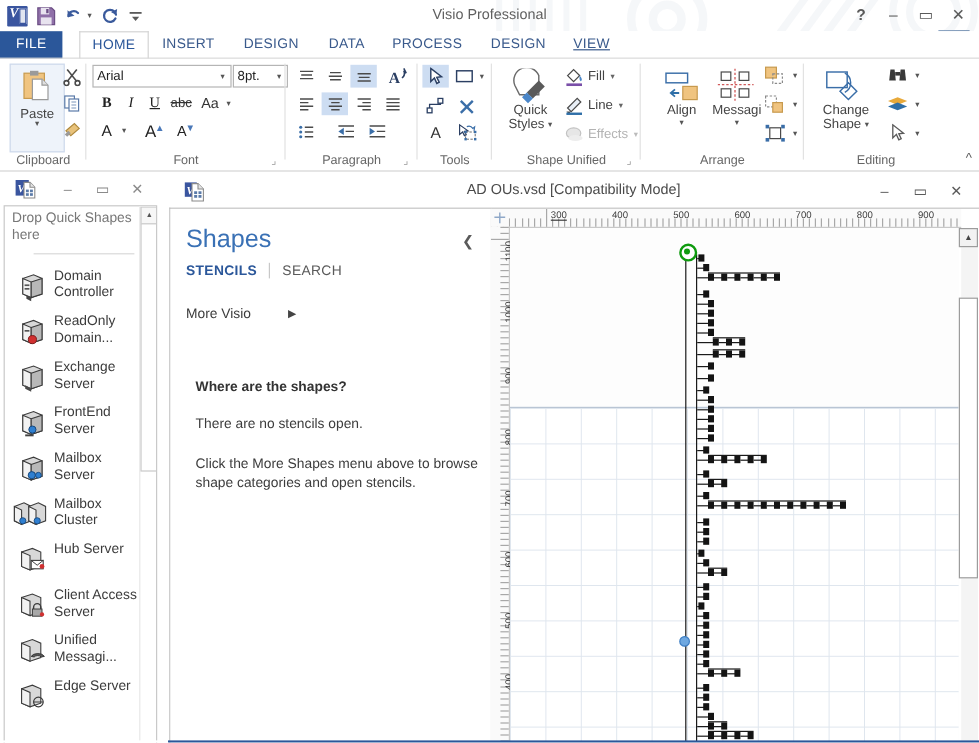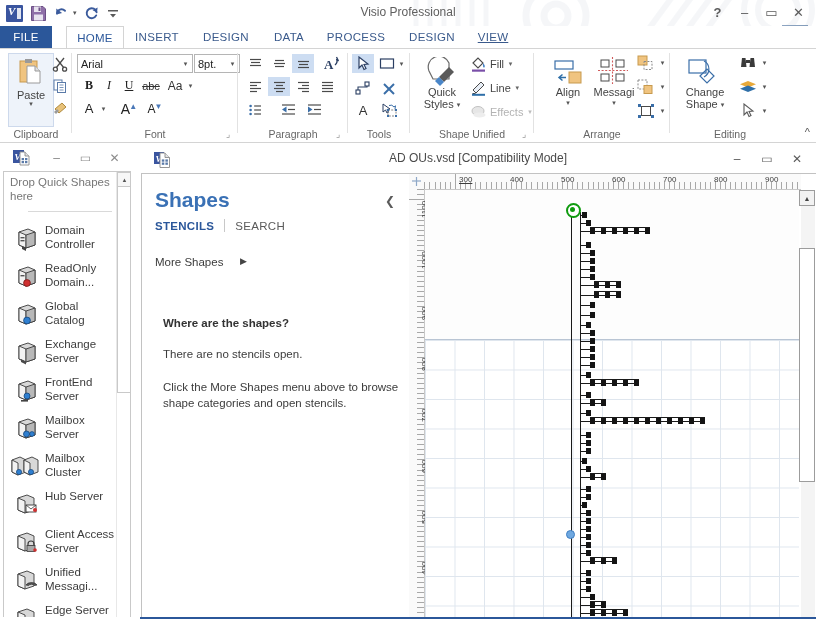--- a/index.html
+++ b/index.html
@@ -83,21 +83,21 @@
   .docwin{position:absolute;left:140px;top:145px;width:676px;height:474px;background:#fff;}
   .docwin-tb{position:absolute;left:0;top:0;width:676px;height:28px;background:#fff;}
   .docwin-ico{position:absolute;left:13px;top:5px;width:18px;height:19px;}
   .docwin-title{position:absolute;left:0;top:6px;width:676px;text-align:center;font-size:12px;color:#4a4a4a;}
   .docwin-ctrl{position:absolute;right:4px;top:4px;display:flex;}
   .docwin-ctrl .wc-btn{width:30px;height:20px;color:#5a5a5a;font-size:12px;}
   .docwin-body{position:absolute;left:1px;top:28px;width:674px;height:446px;border:1px solid #c2c2c2;border-bottom:none;background:#fff;overflow:hidden;}
 
   
   .shapespane{position:absolute;left:0;top:0;width:267px;height:444px;background:#fff;border-right:1px solid #e4e4e4;}
-  .sp-title{position:absolute;left:13px;top:14px;font-size:21px;color:#3a71b5;font-weight:bold;}
+  .sp-title{position:absolute;left:13px;top:14px;font-size:21px;color:#3a71b5;font-weight:normal;}
   .sp-collapse{position:absolute;right:14px;top:20px;font-size:12px;color:#5a5a5a;}
   .sp-tabs{position:absolute;left:13px;top:45px;display:flex;align-items:center;gap:10px;}
   .sp-tab{font-size:11.5px;letter-spacing:.3px;color:#5a5a5a;}
   .sp-tab.act{color:#2b579a;font-weight:bold;}
   .sp-tabsep{width:1px;height:13px;background:#c8c8c8;}
   .sp-more{position:absolute;left:13px;top:82px;font-size:11.5px;color:#3c3c3c;}
   .sp-more-car{position:absolute;left:98px;top:82px;font-size:9px;color:#444;}
   .sp-q{position:absolute;left:21px;top:143px;font-size:11.5px;font-weight:bold;color:#333;}
   .sp-p1{position:absolute;left:21px;top:174px;font-size:11.5px;color:#3c3c3c;}
   .sp-p2{position:absolute;left:21px;top:205px;width:238px;font-size:11.5px;color:#3c3c3c;line-height:16px;}
@@ -654,33 +654,20 @@
           </div>
           <div class="slbl">ReadOnly Domain...</div>
         </div>
         <div class="stitem">
           <div class="sico">
             <svg width="26" height="26" viewBox="0 0 26 26">
                 <g>
                   <path d="M5 6 L14 3 L21 6 L21 19 L12 22 L5 19 Z" fill="#d8d8d8" stroke="#3a3a3a" stroke-width=".9"></path>
                   <path d="M5 6 L12 9 L12 22 L5 19 Z" fill="#f2f2f2" stroke="#3a3a3a" stroke-width=".9"></path>
                   <path d="M12 9 L21 6 L21 19 L12 22 Z" fill="#b8b8b8" stroke="#3a3a3a" stroke-width=".9"></path>
-                  <circle cx="13" cy="18.5" r="3.4" fill="#2f7fd0" stroke="#14457a" stroke-width=".8"></circle>
-                </g>
-              </svg>
-          </div>
-          <div class="slbl">Global Catalog</div>
-        </div>
-        <div class="stitem">
-          <div class="sico">
-            <svg width="26" height="26" viewBox="0 0 26 26">
-                <g>
-                  <path d="M5 6 L14 3 L21 6 L21 19 L12 22 L5 19 Z" fill="#d8d8d8" stroke="#3a3a3a" stroke-width=".9"></path>
-                  <path d="M5 6 L12 9 L12 22 L5 19 Z" fill="#f2f2f2" stroke="#3a3a3a" stroke-width=".9"></path>
-                  <path d="M12 9 L21 6 L21 19 L12 22 Z" fill="#b8b8b8" stroke="#3a3a3a" stroke-width=".9"></path>
                   <path d="M7 19 L12 21.5 L12 24.5 L7 22 Z" fill="#4a4a4a"></path>
                 </g>
               </svg>
           </div>
           <div class="slbl">Exchange Server</div>
         </div>
         <div class="stitem">
           <div class="sico">
             <svg width="26" height="26" viewBox="0 0 26 26">
                 <g>
@@ -814,21 +801,21 @@
     <div class="docwin-body">
 
       <div class="shapespane">
         <div class="sp-title">Shapes</div>
         <div class="sp-collapse">❮</div>
         <div class="sp-tabs">
           <div class="sp-tab act">STENCILS</div>
           <div class="sp-tabsep"></div>
           <div class="sp-tab">SEARCH</div>
         </div>
-        <div class="sp-more">More Shapes</div>
+        <div class="sp-more">More Visio</div>
         <div class="sp-more-car">▶</div>
         <div class="sp-q">Where are the shapes?</div>
         <div class="sp-p1">There are no stencils open.</div>
         <div class="sp-p2">Click the More Shapes menu above to browse shape categories and open stencils.</div>
       </div>
 
       <div class="canvaswrap">
 
         <div class="ruler-h">
           <div id="hticks">

